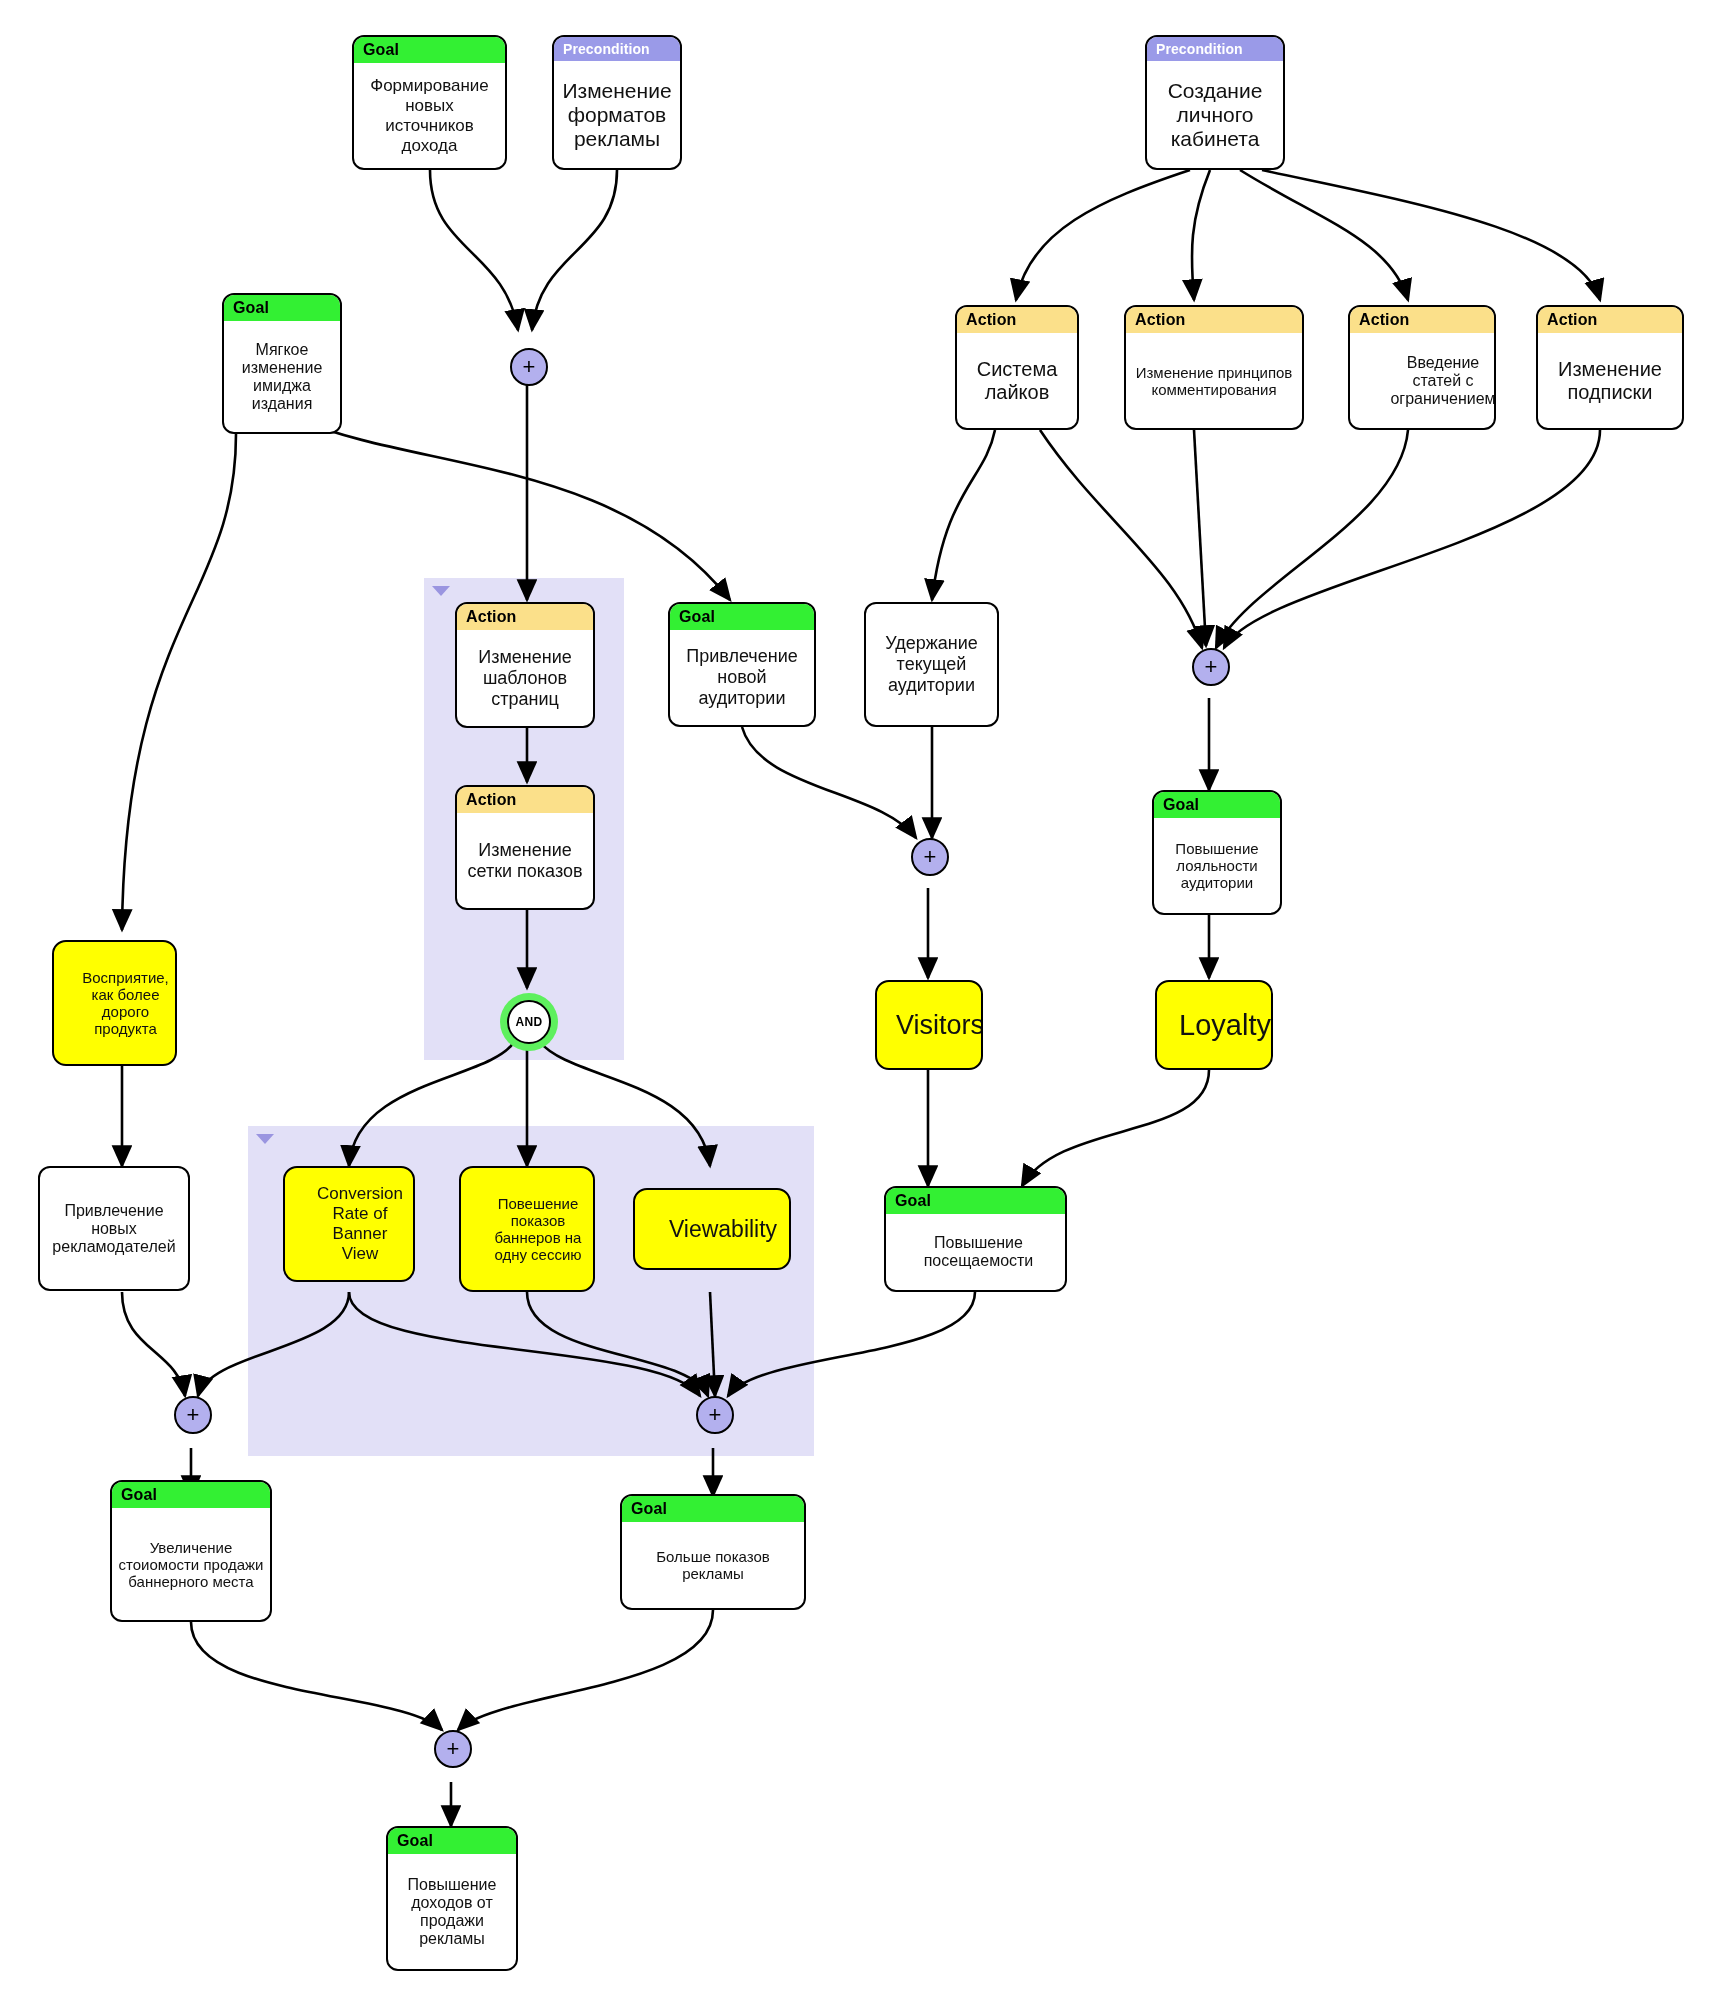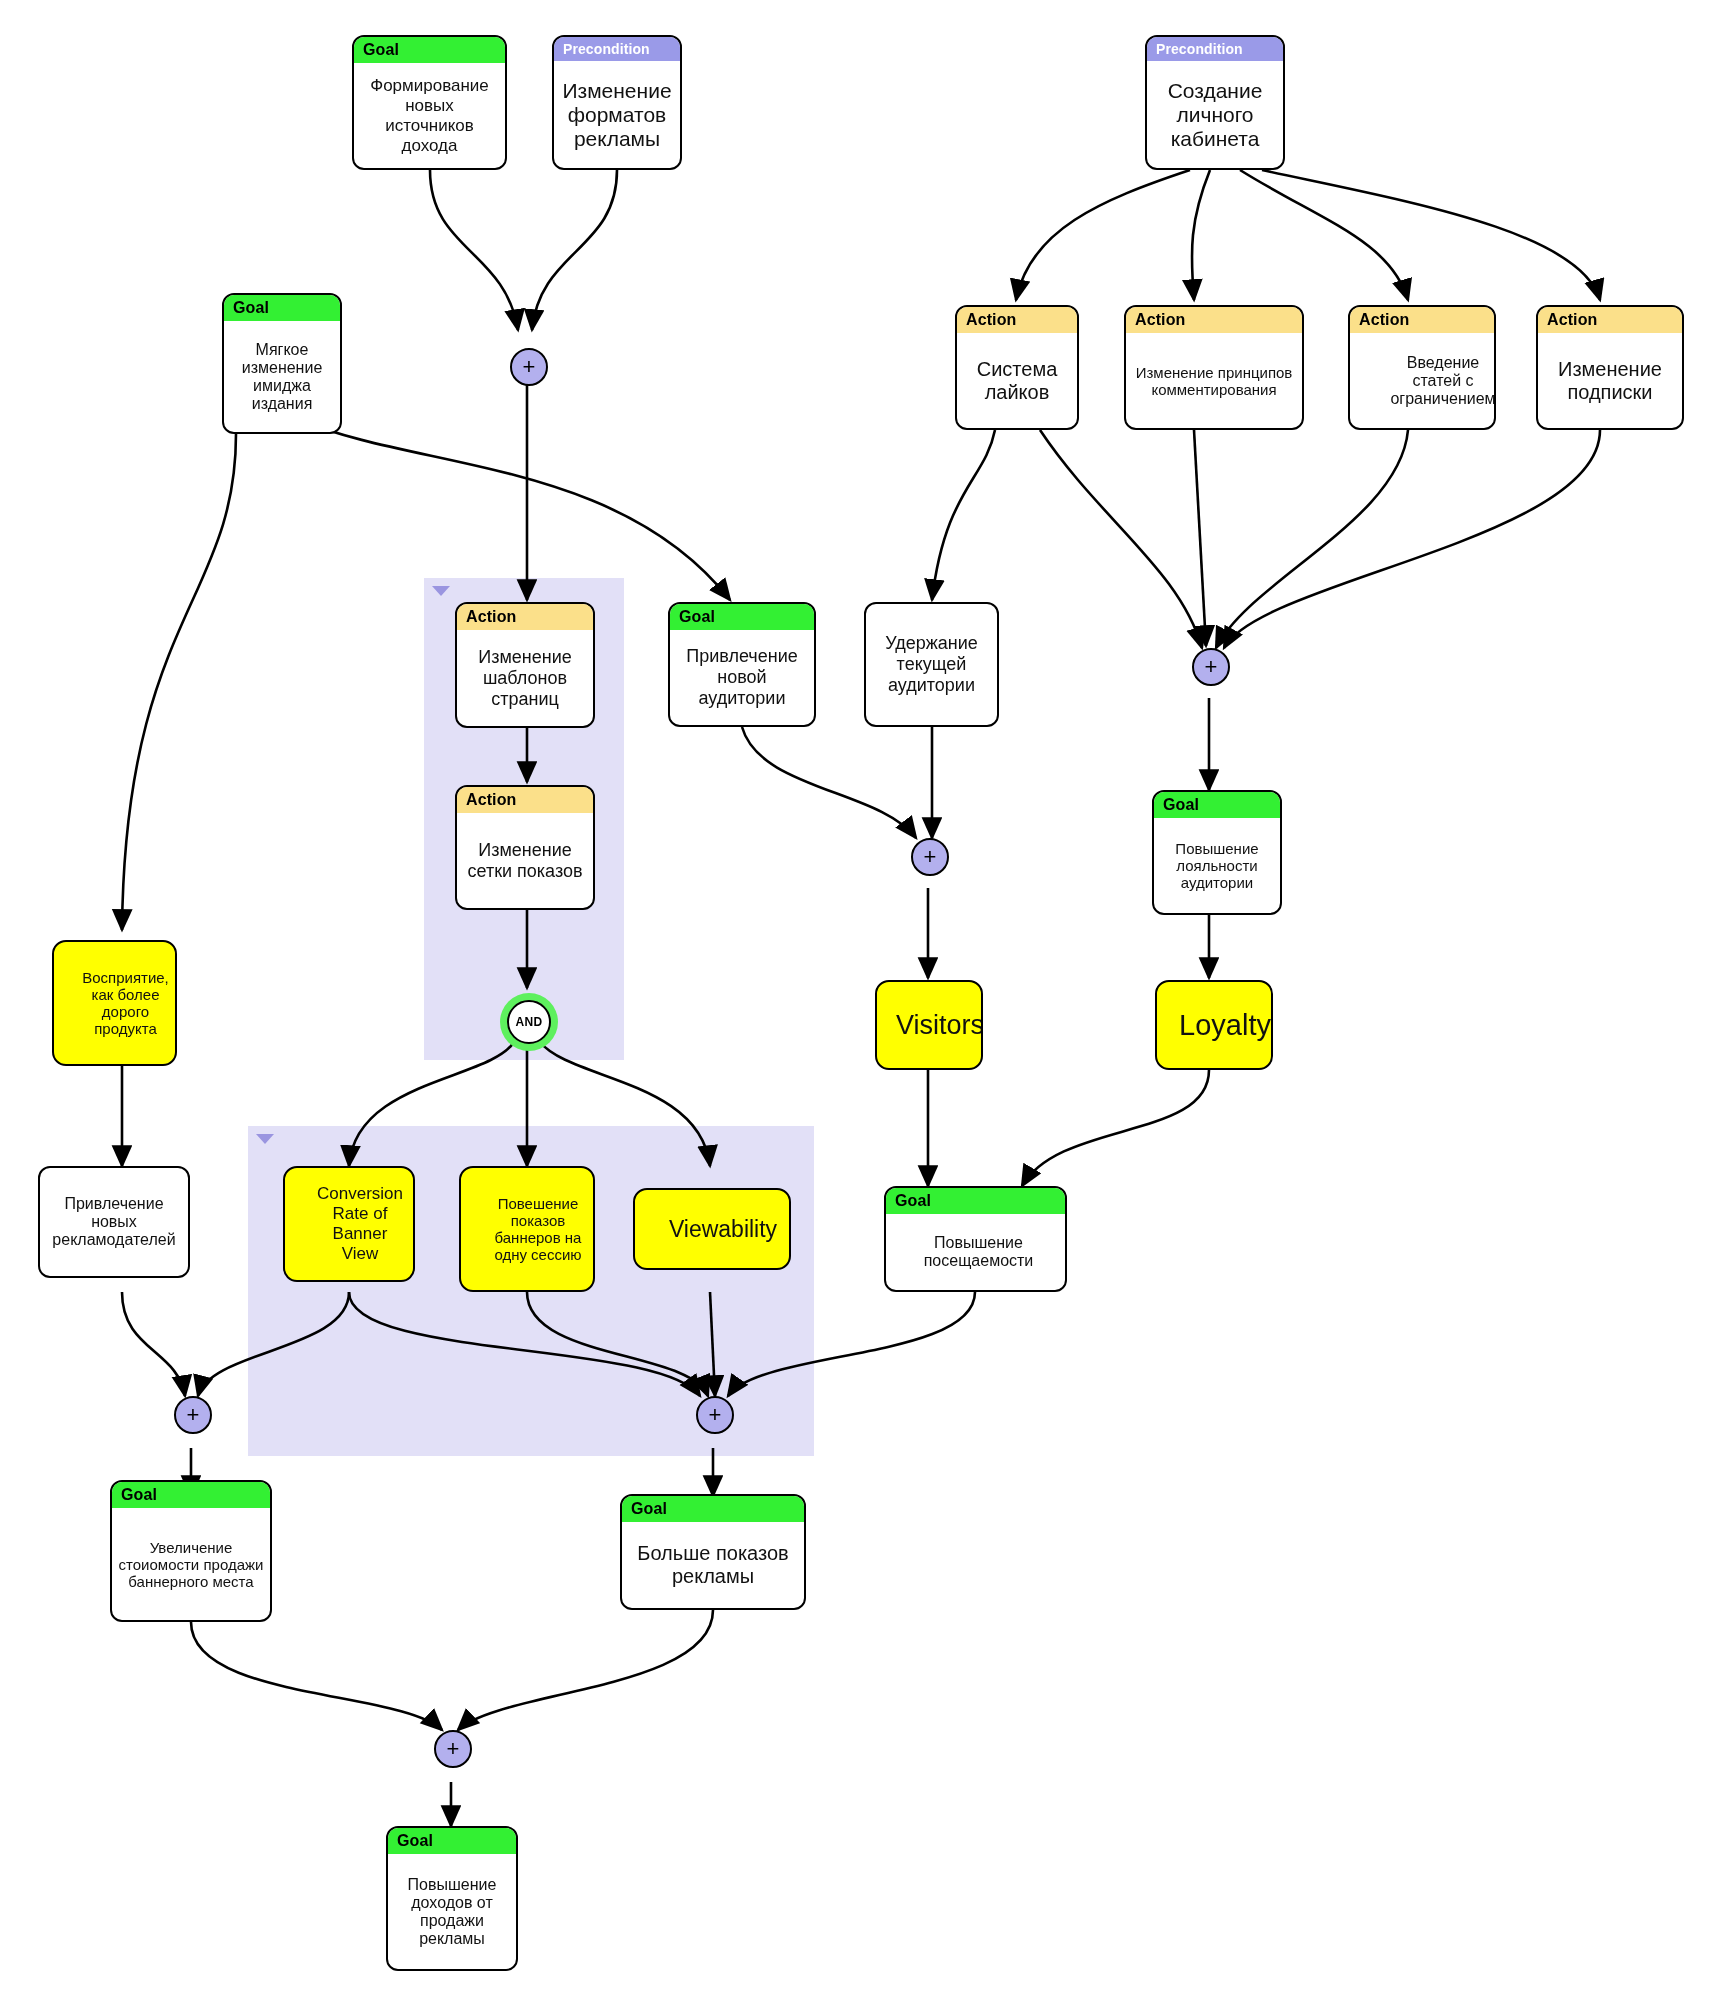--- a/index.html
+++ b/index.html
@@ -213,21 +213,21 @@
   </div>
 
   <div class="andgate" style="left:507px;top:1000px;">
     <span>AND</span>
   </div>
 
   <div class="node metric" style="left:52px;top:940px;width:125px;height:126px;">
     <div class="body">Восприятие, как более дорого продукта</div>
   </div>
 
-  <div class="node plain" style="left:38px;top:1166px;width:152px;height:112px;justify-content:flex-end;">
+  <div class="node plain" style="left:38px;top:1166px;width:152px;height:125px;justify-content:flex-end;">
     <div class="body" style="font-size:16px;">Привлечение новых рекламодателей</div>
   </div>
 
   <div class="node metric" style="left:283px;top:1166px;width:132px;height:116px;">
     <div class="body" style="font-size:17px;">Conversion Rate of Banner View</div>
   </div>
 
   <div class="node metric" style="left:459px;top:1166px;width:136px;height:126px;">
     <div class="body" style="font-size:15px;">Повешение показов баннеров на одну сессию</div>
   </div>
@@ -256,21 +256,21 @@
     <span>+</span>
   </div>
 
   <div class="node goal" style="left:110px;top:1480px;width:162px;height:142px;">
     <div class="hdr">Goal</div>
     <div class="body" style="font-size:15px;">Увеличение стоиомости продажи баннерного места</div>
   </div>
 
   <div class="node goal" style="left:620px;top:1494px;width:186px;height:116px;">
     <div class="hdr">Goal</div>
-    <div class="body" style="font-size:20px;">Больше показов рекламы</div>
+    <div class="body" style="font-size:15px;">Больше показов рекламы</div>
   </div>
 
   <div class="junc" style="left:434px;top:1730px;">
     <span>+</span>
   </div>
 
   <div class="node goal" style="left:386px;top:1826px;width:132px;height:145px;">
     <div class="hdr">Goal</div>
     <div class="body" style="font-size:16px;">Повышение доходов от продажи рекламы</div>
   </div>

